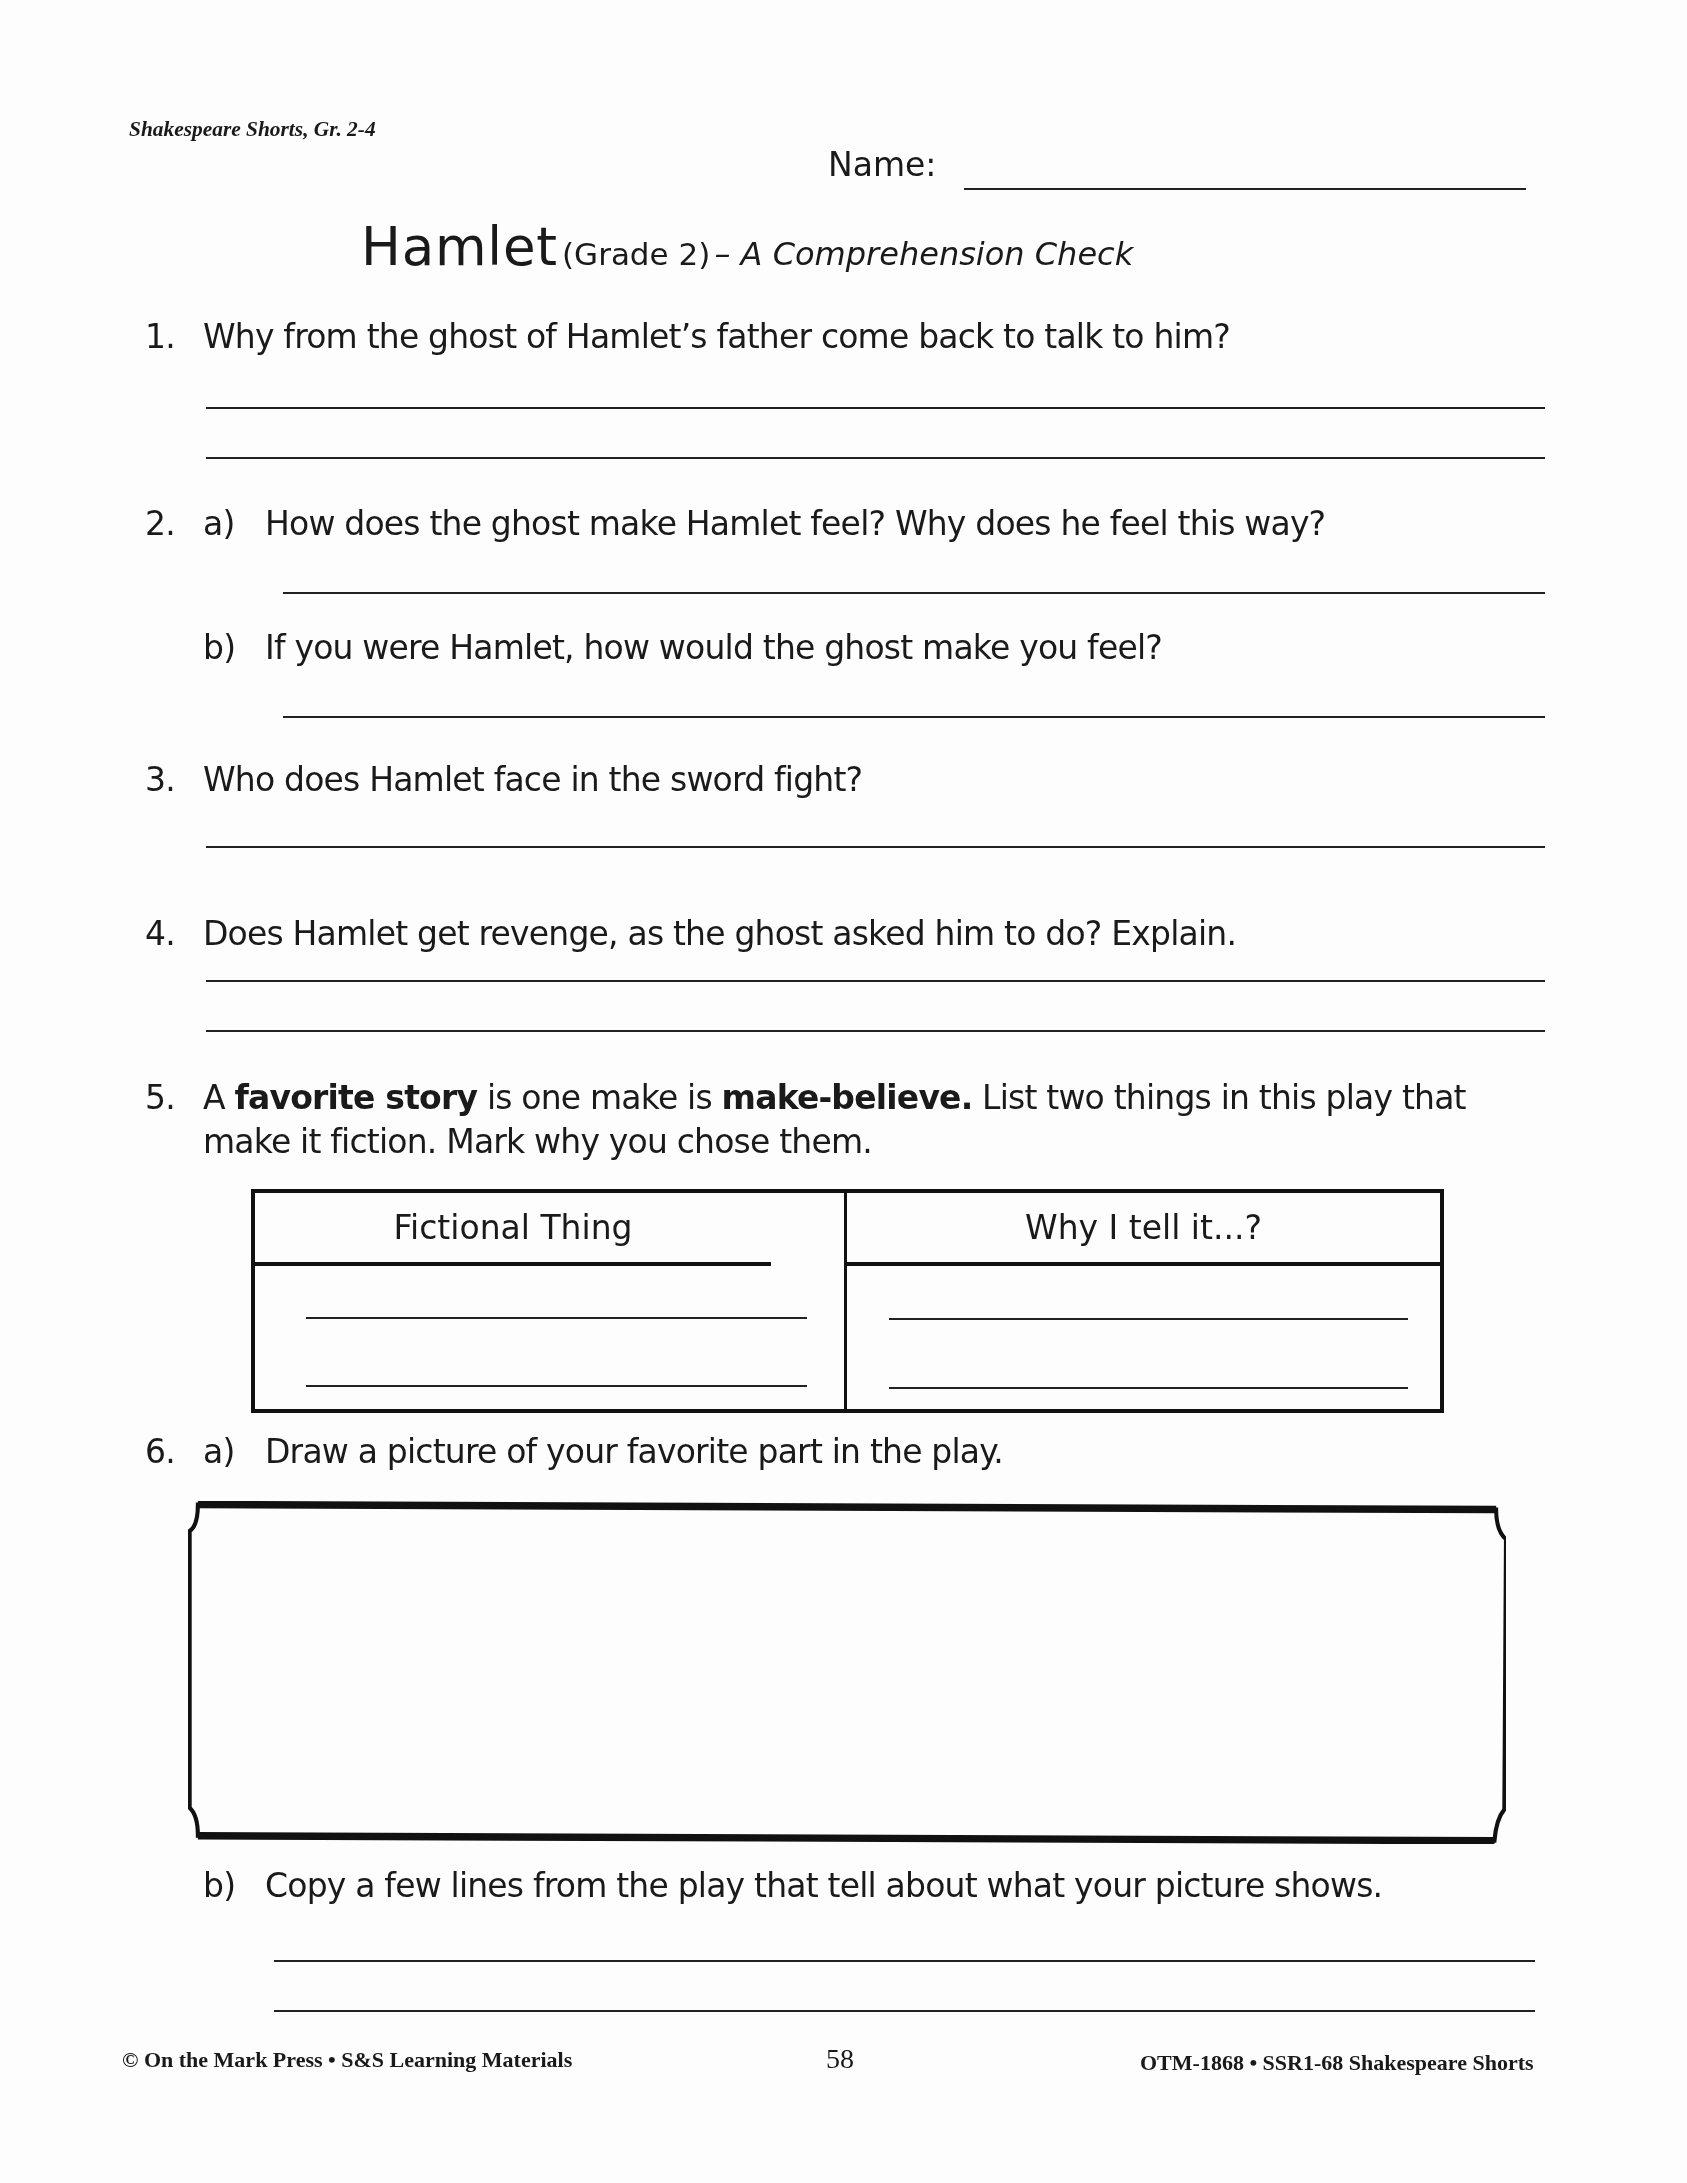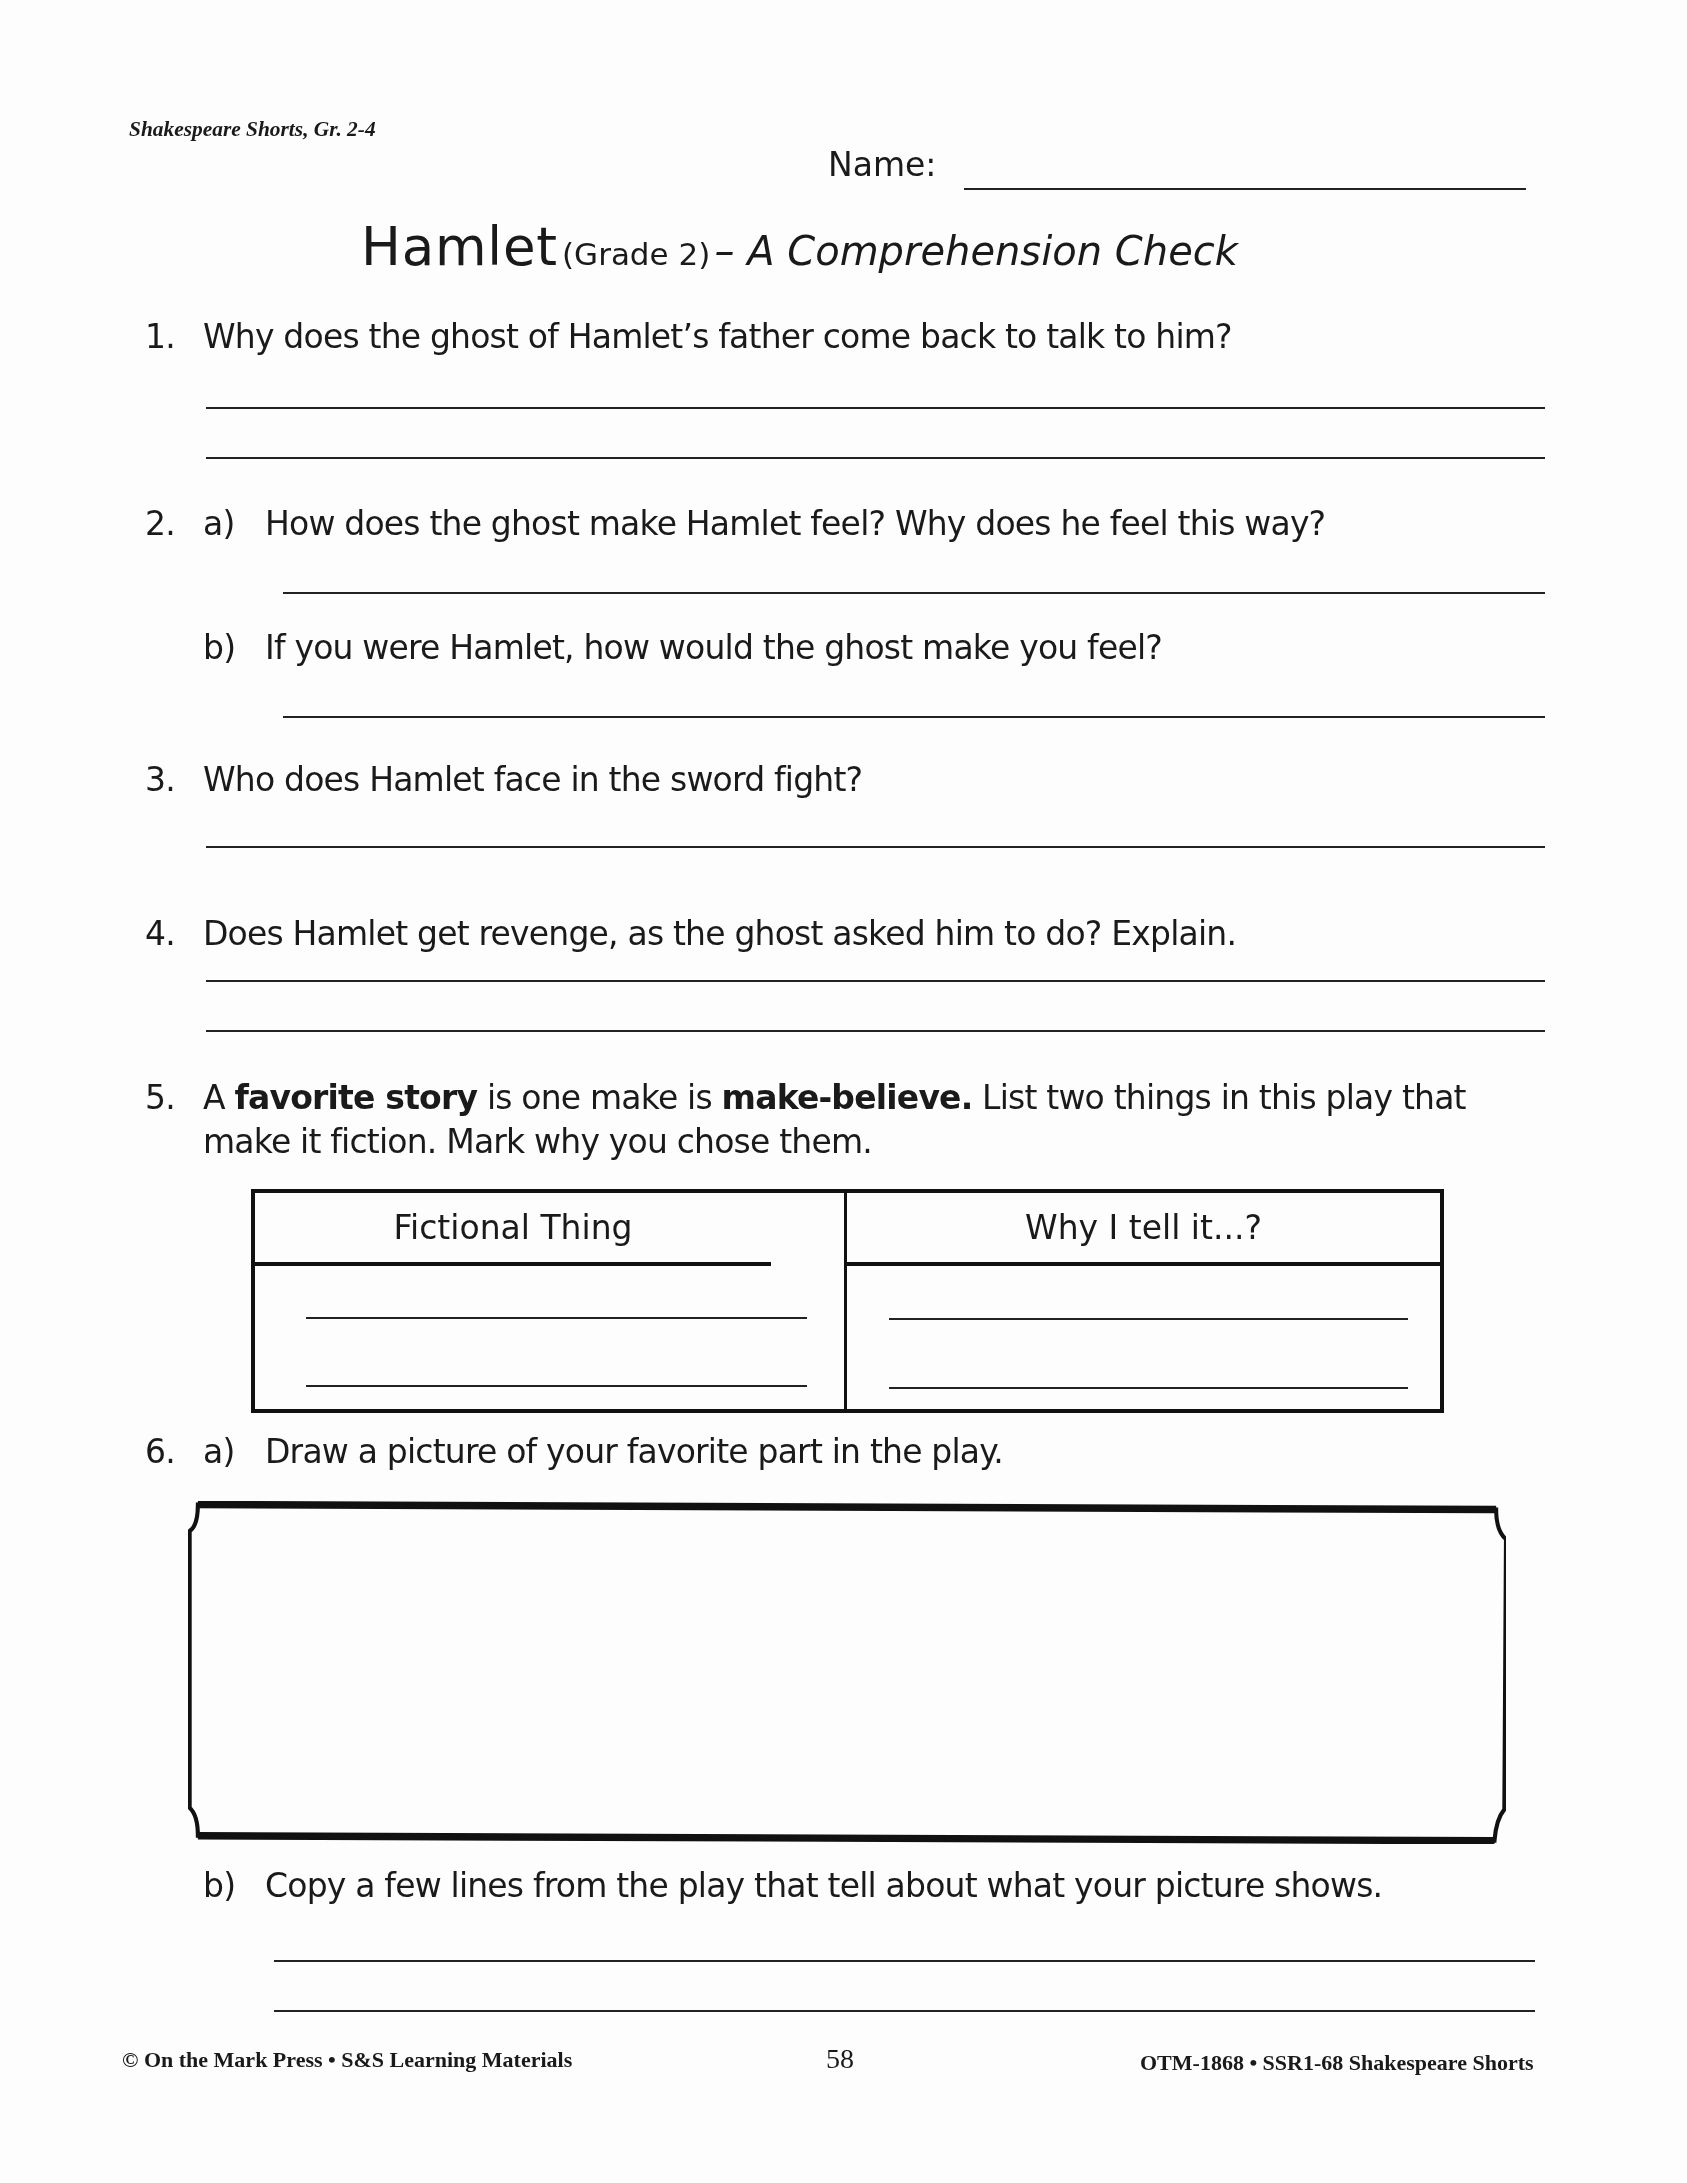--- a/index.html
+++ b/index.html
@@ -14,21 +14,21 @@
     .serif-b { font-family: "Liberation Serif", serif; font-weight: bold; }
     .line { position: absolute; height: 0; border-top: 2.5px solid #222; }
     .q { position: absolute; font-size: 33px; letter-spacing: -0.8px; white-space: nowrap; }
     .num { display: inline-block; width: 58px; }
     .sub { display: inline-block; width: 62px; }
     b.em { font-weight: bold; }
 
     
     #title-hamlet { font-family: "DejaVu Sans", sans-serif; font-size: 53px; letter-spacing: 0.8px; }
     #title-grade { font-size: 31px; }
-    #title-check { font-style: italic; font-size: 40px; }
+    #title-check { font-style: italic; font-size: 32px; }
 
     
     #fiction-table {
       position: absolute; left: 251px; top: 1189px; width: 1193px; height: 224px;
       border: 4.1px solid #111; box-sizing: border-box;
     }
     #fiction-table .hdr { position: absolute; top: 0; height: 73px; border-bottom: 4.1px solid #111; box-sizing: border-box;
       display: flex; align-items: center; justify-content: center; font-size: 33px; }
     #fiction-table .col-divider { position: absolute; left: 589px; top: 0; bottom: 0; border-left: 3.3px solid #111; }
 
@@ -43,21 +43,21 @@
 <div class="abs sans" style="left:828px; top:145px; font-size:33px;">Name:</div>
 <div class="line" style="left:964px; top:188px; width:562px;"></div>
 
 <div class="abs" style="left:361px; top:216px; white-space:nowrap;">
   <span id="title-hamlet">Hamlet</span>
   <span id="title-grade">(Grade 2)</span>
   <span id="title-check">– A Comprehension Check</span>
 </div>
 
 <div class="q" style="left:145px; top:317px;">
-  <span class="num">1.</span><span>Why does the ghost of Hamlet’s father come back to talk to him?</span>
+  <span class="num">1.</span><span>Why from the ghost of Hamlet’s father come back to talk to him?</span>
 </div>
 <div class="line" style="left:206px; top:407px; width:1339px;"></div>
 <div class="line" style="left:206px; top:457px; width:1339px;"></div>
 
 <div class="q" style="left:145px; top:504px;">
   <span class="num">2.</span><span class="sub">a)</span><span>How does the ghost make Hamlet feel?  Why does he feel this way?</span>
 </div>
 <div class="line" style="left:283px; top:592px; width:1262px;"></div>
 
 <div class="q" style="left:203px; top:628px;">

